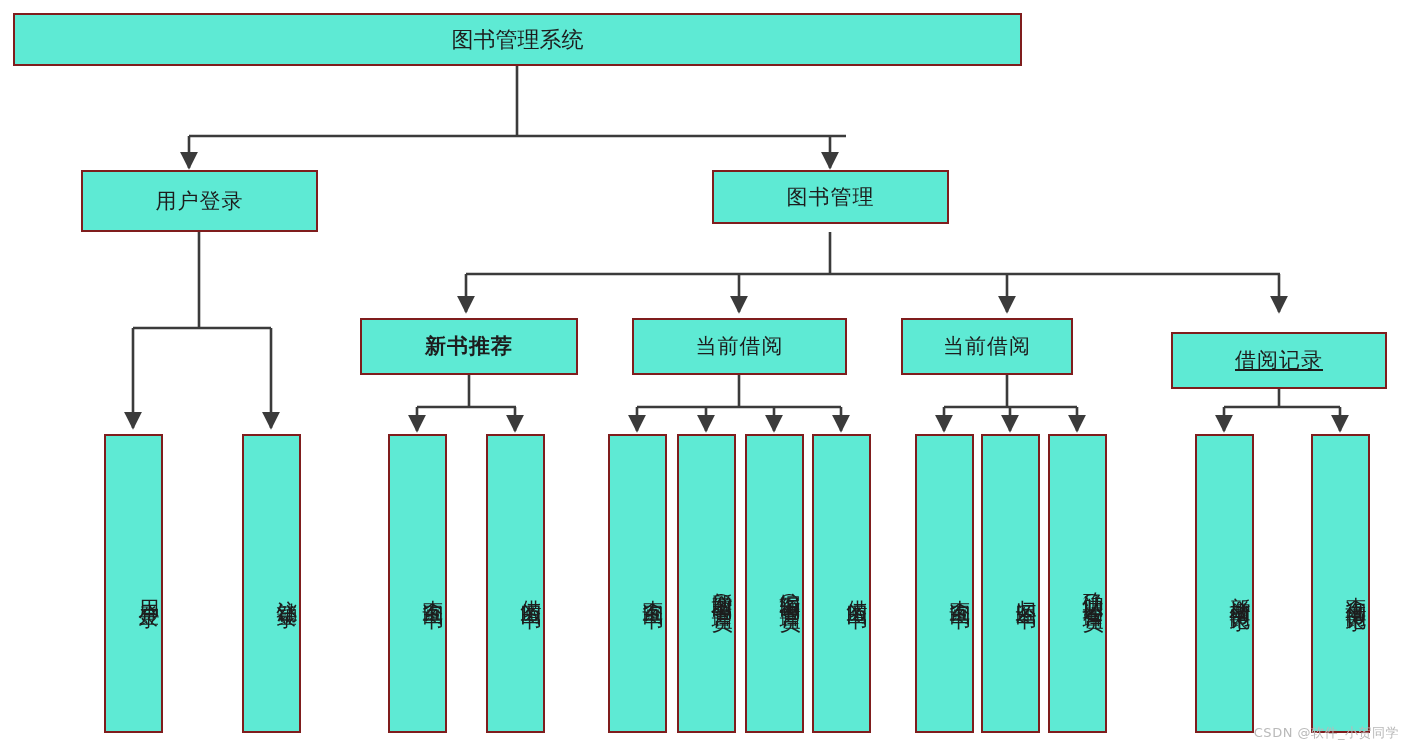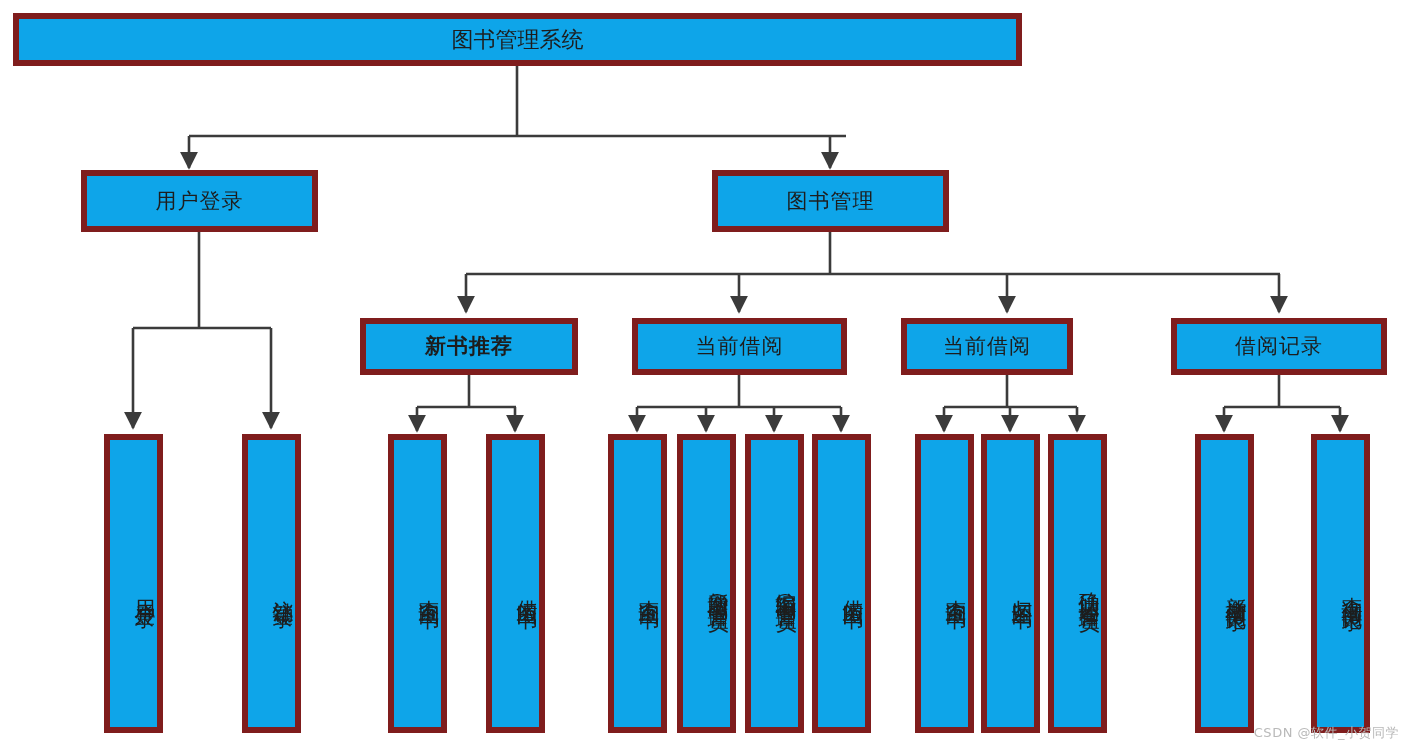--- a/index.html
+++ b/index.html
@@ -22,22 +22,22 @@
     position: absolute;
     left: 0;
     top: 0;
     width: 1405px;
     height: 747px;
     pointer-events: none;
   }
   .node {
     position: absolute;
     box-sizing: border-box;
-    background: #0ea5e9;
-    border: 6px solid #7f1d1d;
+    background: #5eead4;
+    border: 2px solid #7f1d1d;
     display: flex;
     align-items: center;
     justify-content: center;
     color: #1d1d1d;
     line-height: 1.18;
     text-align: right;
   }
   .node.h {
     font-size: 21px;
     letter-spacing: 1px;
@@ -123,26 +123,26 @@
       <path d="M 1279 375 L 1279 407"></path>
       <path d="M 1224 407 L 1340 407"></path>
       <path d="M 1224 407 L 1224 431" marker-end="url(#arrow)"></path>
       <path d="M 1340 407 L 1340 431" marker-end="url(#arrow)"></path>
     </g>
   </svg>
 
   <div class="node root" style="left:13px; top:13px; width:1009px; height:53px;">图书管理系统</div>
 
   <div class="node h" style="left:81px; top:170px; width:237px; height:62px;">用户登录</div>
-  <div class="node h" style="left:712px; top:170px; width:237px; height:62px;">图书管理</div>
+  <div class="node h" style="left:712px; top:170px; width:237px; height:54px;">图书管理</div>
 
   <div class="node h" style="left:360px; top:318px; width:218px; height:57px;font-weight:bold;">新书推荐</div>
   <div class="node h" style="left:632px; top:318px; width:215px; height:57px;">当前借阅</div>
   <div class="node h" style="left:901px; top:318px; width:172px; height:57px;">当前借阅</div>
-  <div class="node h" style="left:1171px; top:318px; width:216px; height:57px;">借阅记录</div>
+  <div class="node h" style="left:1171px; top:332px; width:216px; height:57px;text-decoration:underline;">借阅记录</div>
 
   <div class="node v" style="left:104px; top:434px; width:59px; height:299px;">
     <span class="vlabel">用户登录</span>
   </div>
   <div class="node v" style="left:242px; top:434px; width:59px; height:299px;">
     <span class="vlabel">注销登录</span>
   </div>
 
   <div class="node v" style="left:388px; top:434px; width:59px; height:299px;">
     <span class="vlabel">查询图书</span>

